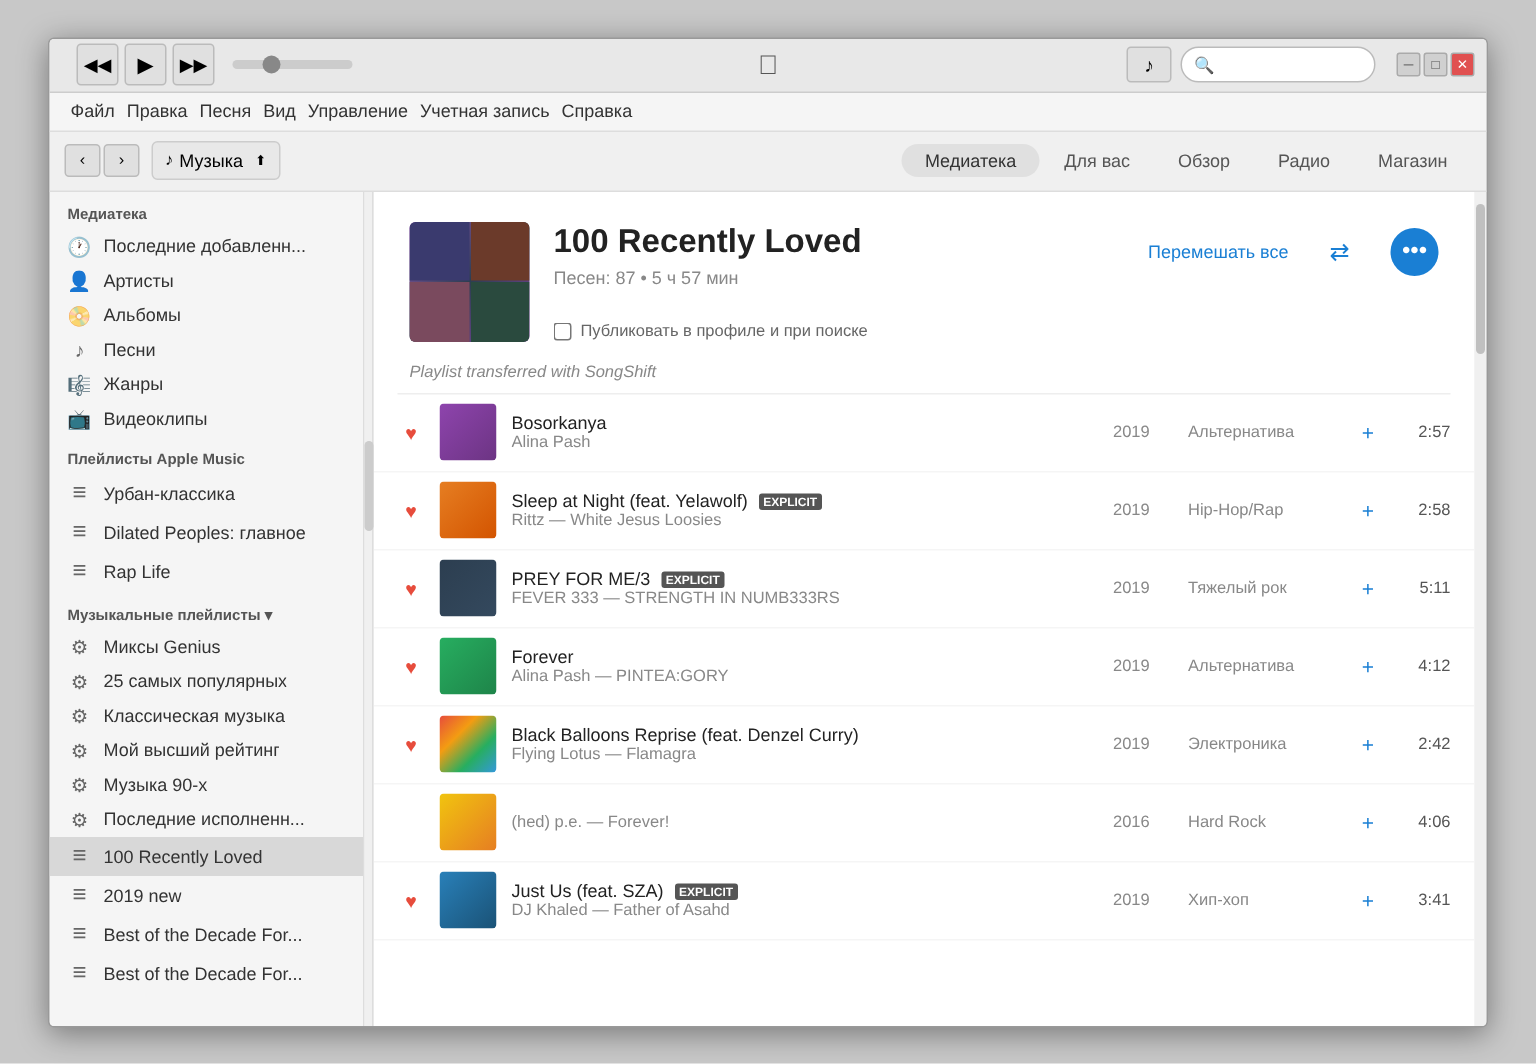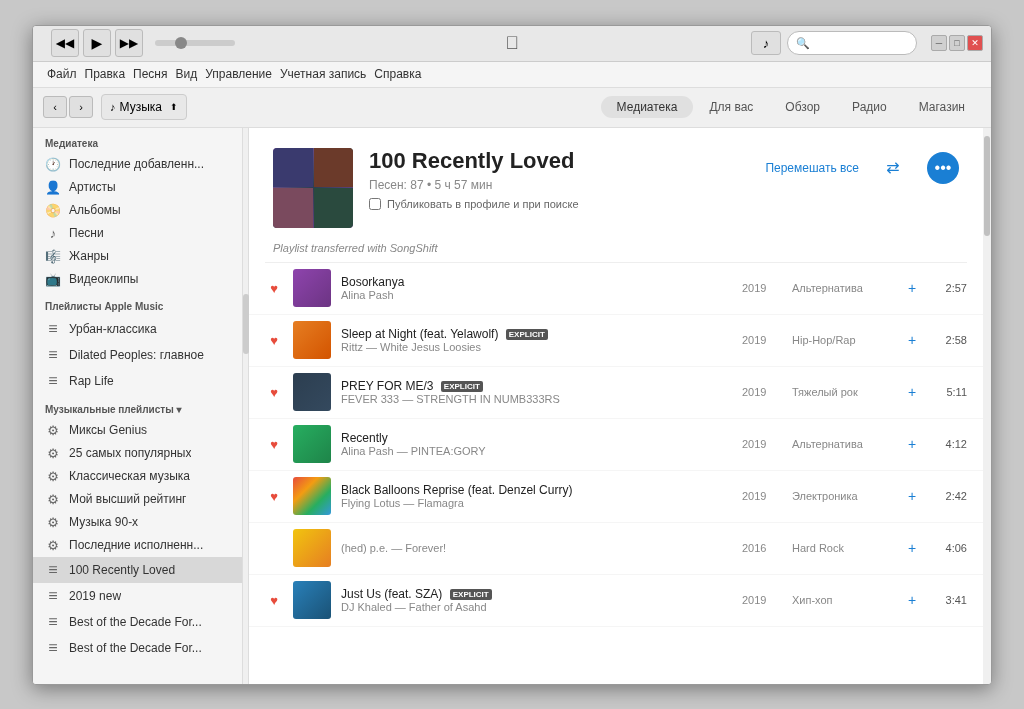--- a/index.html
+++ b/index.html
@@ -234,21 +234,21 @@
       display: flex; align-items: center; justify-content: center;
       font-size: 8px; color: #fff;
     }
     .cover-cell:nth-child(1) { background: #3a3a6e; }
     .cover-cell:nth-child(2) { background: #6b3a2a; }
     .cover-cell:nth-child(3) { background: #7a4a5e; }
     .cover-cell:nth-child(4) { background: #2a4a3e; }
     
     .playlist-info { flex: 1; }
     .playlist-title { font-size: 22px; font-weight: 600; color: #222; margin-bottom: 4px; }
-    .playlist-meta { font-size: 12px; color: #888; margin-bottom: 6px; }
+    .playlist-meta { font-size: 12px; color: #888; margin-bottom: 23px; }
     .playlist-checkbox-row { display: flex; align-items: center; gap: 6px; font-size: 11px; color: #666; }
     .playlist-checkbox { width: 12px; height: 12px; }
     
     .playlist-actions {
       display: flex; align-items: center; gap: 20px;
       padding-top: 4px;
     }
     .shuffle-all-btn {
       font-size: 12px; color: #1a7fd4; cursor: pointer;
       white-space: nowrap;
@@ -587,21 +587,21 @@
           <span class="track-add">+</span>
           <span class="track-duration">5:11</span>
         </div>
 
         <div class="track-row">
           <span class="heart-icon">♥</span>
           <div class="track-thumb">
             <div class="thumb-box thumb-green"></div>
           </div>
           <div class="track-info">
-            <div class="track-name">Recently</div>
+            <div class="track-name">Forever</div>
             <div class="track-artist">Alina Pash — PINTEA:GORY</div>
           </div>
           <span class="track-year">2019</span>
           <span class="track-genre">Альтернатива</span>
           <span class="track-add">+</span>
           <span class="track-duration">4:12</span>
         </div>
 
         <div class="track-row">
           <span class="heart-icon">♥</span>

